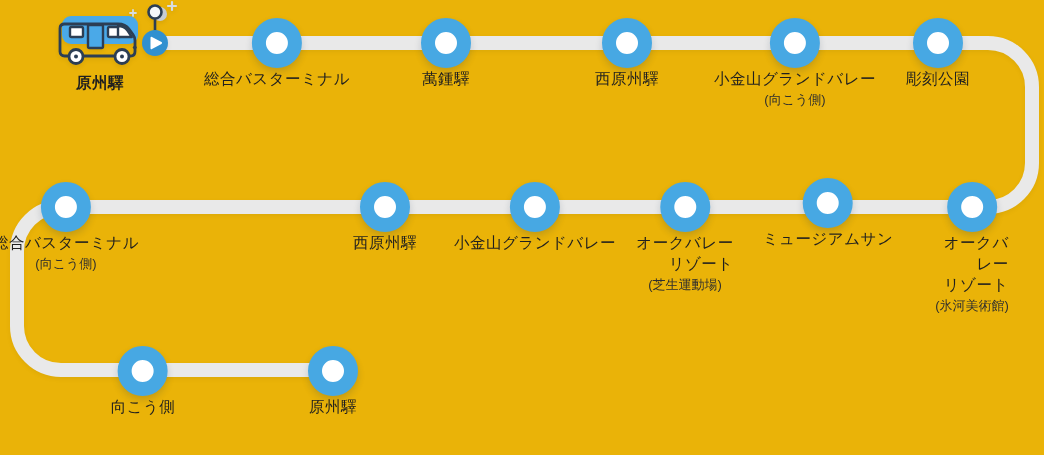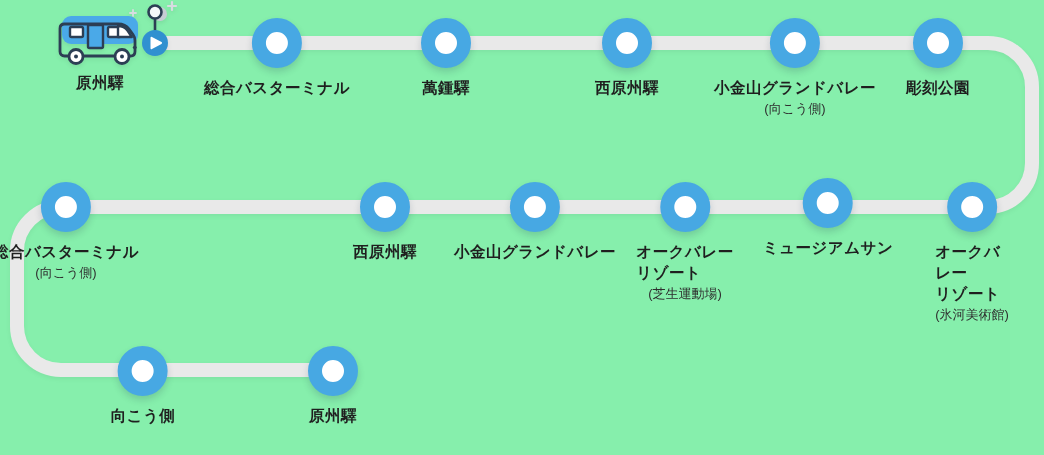--- a/index.html
+++ b/index.html
@@ -1,20 +1,20 @@
 <!DOCTYPE html>
 <html><head>
 <meta charset="utf-8">
 <style>
   html, body { margin: 0; padding: 0; background: #ffffff; }
   .canvas {
     position: relative;
     width: 1044px;
     height: 455px;
-    background: #86efac;
+    background: #eab308;
     overflow: hidden;
     font-family: "Liberation Sans", "DejaVu Sans", sans-serif;
   }
   .route-svg {
     position: absolute;
     left: 0; top: 0;
     width: 1044px; height: 455px;
   }
   .route-path {
     fill: none;
@@ -32,28 +32,27 @@
   .stop-circle {
     box-sizing: content-box;
     width: 22px;
     height: 22px;
     background: #ffffff;
     border: 14px solid #47a8e3;
     border-radius: 50%;
     box-shadow: 0 4px 7px rgba(30,50,70,0.18);
   }
   .stop-name {
-    margin-top: 9px;
     font-size: 15.5px;
-    font-weight: 700;
+    font-weight: 400;
     color: #1f1f1f;
     letter-spacing: 0.5px;
     line-height: 21px;
     white-space: pre-line;
-    text-align: left;
+    text-align: right;
   }
   .stop-sub {
     margin-top: 1px;
     font-size: 13px;
     font-weight: 400;
     color: #2e2e2e;
     line-height: 19px;
     white-space: nowrap;
     text-align: left;
   }

